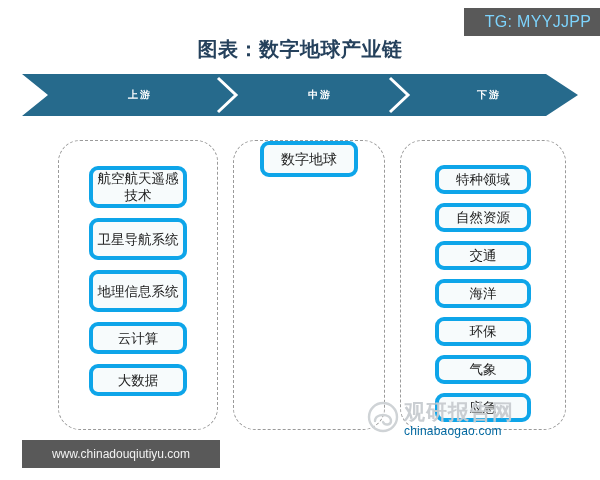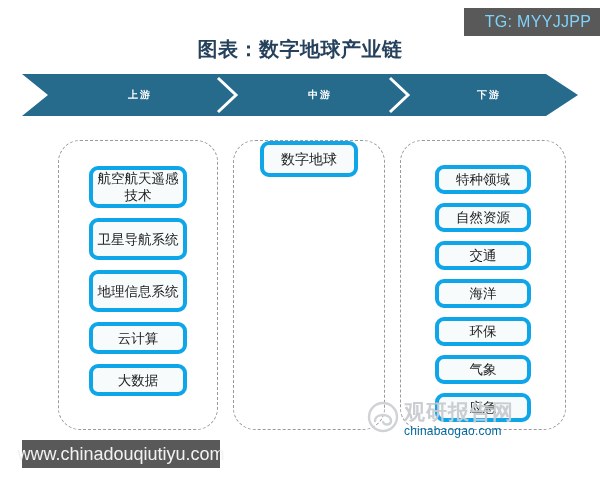--- a/index.html
+++ b/index.html
@@ -172,21 +172,21 @@
 
   
   .site-bar {
     position: absolute;
     left: 22px;
     top: 440px;
     width: 198px;
     height: 28px;
     background: #595959;
     color: #f2f2f2;
-    font-size: 18px;
+    font-size: 12px;
     display: flex;
     align-items: center;
     justify-content: center;
     z-index: 40;
   }
 </style>
 </head>
 <body>
 
 <div id="canvas">

